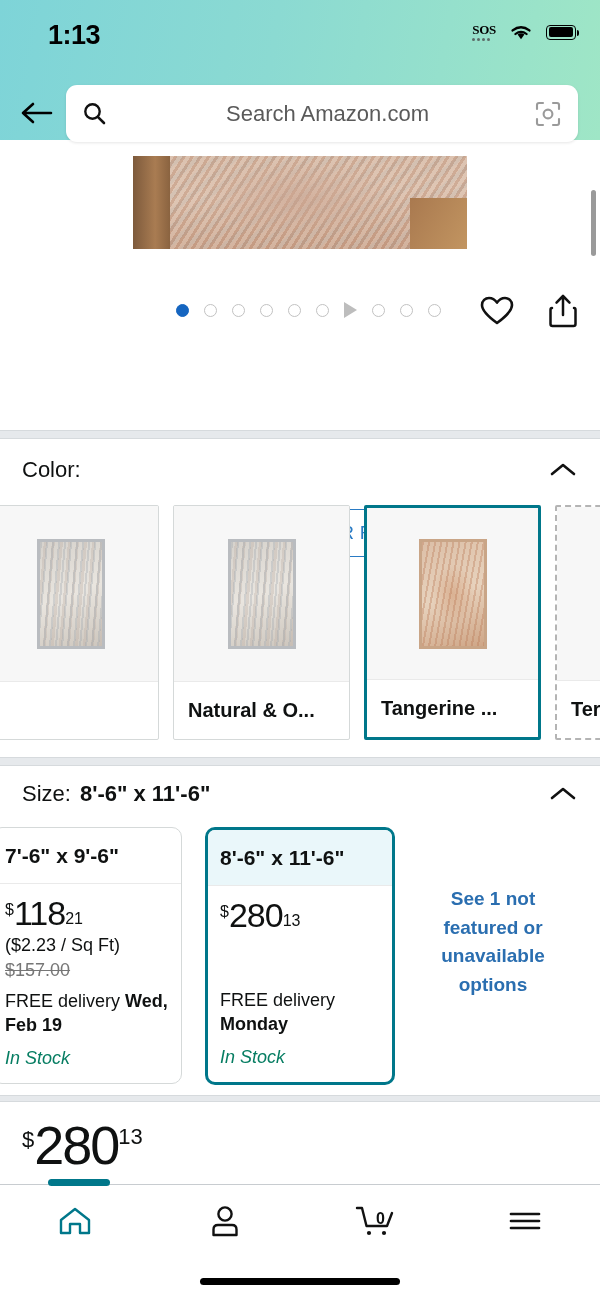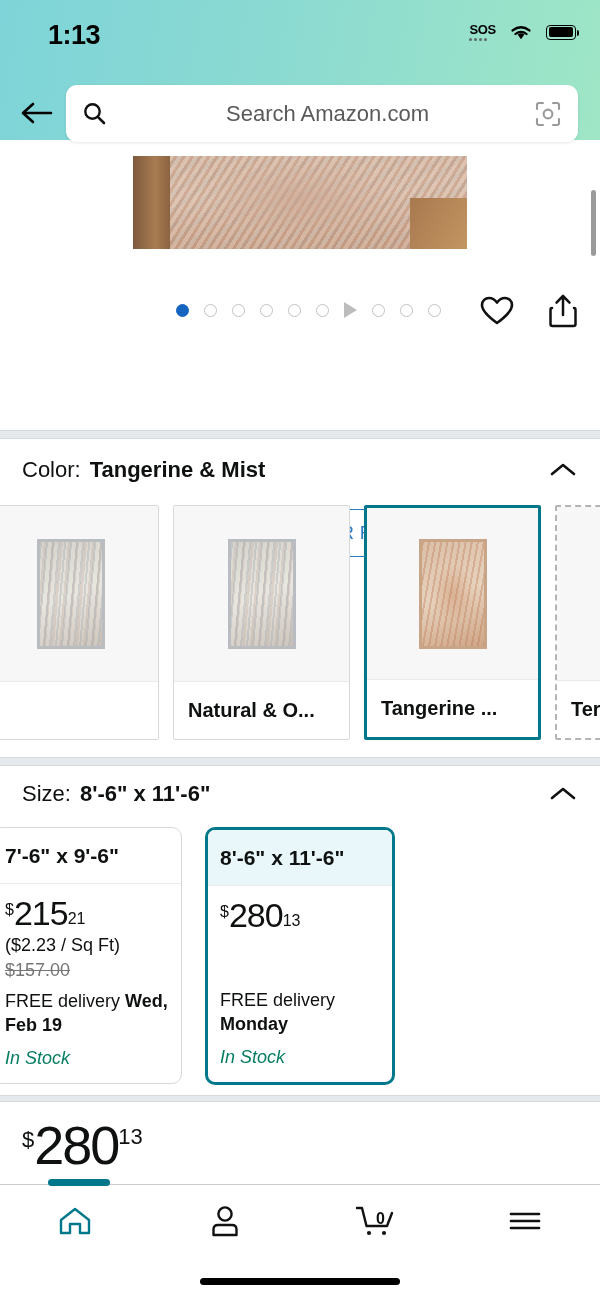--- a/index.html
+++ b/index.html
@@ -21,21 +21,21 @@
   }
   .clock {
     position:absolute; left:48px; top:20px;
     font-size:27px; font-weight:bold; color:#000;
     letter-spacing:-0.5px;
   }
   .status-right {
     position:absolute; right:24px; top:22px;
     display:flex; align-items:center; gap:11px;
   }
-  .sos-wrap { display:flex; flex-direction:column; align-items:flex-start; gap:2px; }
+  .sos-wrap { display:flex; flex-direction:column; align-items:flex-start; gap:2px;font-family:Liberation Serif, serif; }
   .sos-text { font-size:13px; font-weight:bold; color:#000; letter-spacing:-0.3px; line-height:1; }
   .sos-dots { display:flex; gap:2px; }
   .sos-dots i { width:3px; height:3px; border-radius:50%; background:#5c6b68; display:block; }
   .batt {
     width:30px; height:15px; border:1.6px solid #000; border-radius:4px;
     position:relative; display:flex; align-items:center; padding:1.6px;
   }
   .batt::after {
     content:""; position:absolute; right:-4px; top:4.4px;
     width:2.4px; height:6px; background:#000; border-radius:0 2px 2px 0;
@@ -318,21 +318,20 @@
         <path d="M13 0.5 L11 3 H15 Z M13 25.5 L11 23 H15 Z M0.5 13 L3 11 V15 Z M25.5 13 L23 11 V15 Z" fill="#2a7bc4"></path>
       </svg>
       <span class="ar-label">VIEW IN YOUR ROOM</span>
     </div>
   </div>
 
   <div class="sep" style="top:430px;"></div>
 
   <div class="sect-head" style="top:446px;">
     <span class="sect-lbl">Color:</span>
-    <span class="sect-val">Tangerine &amp; Mist</span>
     <svg class="chev" width="30" height="20" viewBox="0 0 30 20">
       <path d="M4 14 L15 5 L26 14" stroke="#111" stroke-width="2.6" fill="none" stroke-linecap="round" stroke-linejoin="round"></path>
     </svg>
   </div>
 
   <div class="swatch-row" style="top:505px; left:-18px;">
     <div class="swatch">
       <div class="sw-img">
         <span class="sw-thumb sw-natural"></span>
       </div>
@@ -371,21 +370,21 @@
     </svg>
   </div>
 
   <div class="size-row" style="top:827px; left:-8px;">
 
     <div class="size-card">
       <div class="sc-head">7'-6" x 9'-6"</div>
       <div class="sc-body">
         <div class="price-line">
           <span class="cur">$</span>
-          <span class="whole">215</span>
+          <span class="whole">118</span>
           <span class="frac">21</span>
         </div>
         <div class="unit">($2.23 / Sq Ft)</div>
         <div class="strike">$157.00</div>
         <div class="deliv"><span>FREE delivery </span><b>Wed, Feb 19</b></div>
         <div class="stock">In Stock</div>
       </div>
     </div>
 
     <div class="size-card sel">
@@ -395,20 +394,21 @@
           <span class="cur">$</span>
           <span class="whole">280</span>
           <span class="frac">13</span>
         </div>
         <div class="spacer-deliv"></div>
         <div class="deliv"><span>FREE delivery </span><br><b>Monday</b></div>
         <div class="stock">In Stock</div>
       </div>
     </div>
 
+    <div class="notfeat">See 1 not featured or unavailable options</div>
   </div>
 
   <div class="sep" style="top:1095px; height:7px;"></div>
 
   <div class="bigprice">
     <span class="bp-cur">$</span>
     <span class="bp-whole">280</span>
     <span class="bp-frac">13</span>
   </div>
 

